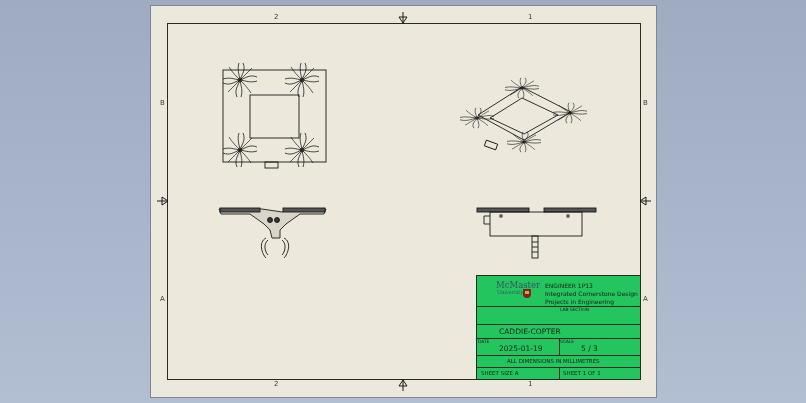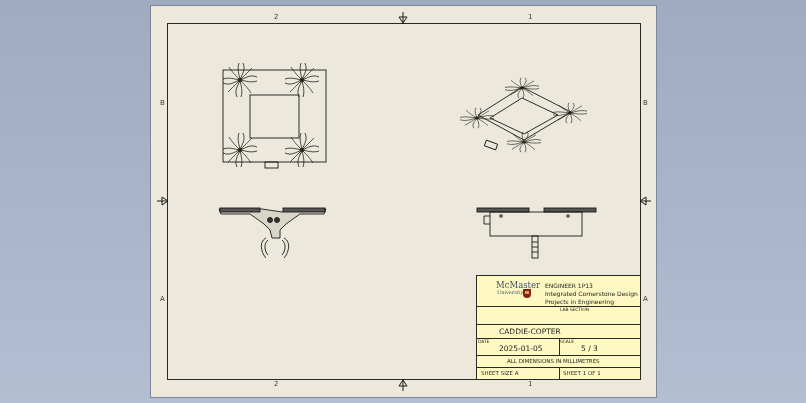--- a/index.html
+++ b/index.html
@@ -15,21 +15,21 @@
   .frame {
     position:absolute; left:167px; top:23px; width:474px; height:357px;
     border:1.5px solid #2a2a24; box-sizing:border-box;
   }
   .zone {
     position:absolute; font-size:7px; color:#3a3a34;
   }
   svg.draw { position:absolute; left:0; top:0; }
   .tb {
     position:absolute; left:476px; top:275px; width:165px; height:105px;
-    border:1.5px solid #2a2a24; box-sizing:border-box; background:#fef9c3;
+    border:1.5px solid #2a2a24; box-sizing:border-box; background:#22c55e;
     font-size:6.5px; color:#1e1e1a;
   }
   .tb-row { position:absolute; left:0; right:0; border-top:1px solid #2a2a24; }
   .tb-cell { position:absolute; top:0; bottom:0; }
   .lbl { position:absolute; left:1px; top:0; font-size:4.5px; letter-spacing:-0.1px; }
   .val { position:absolute; font-size:7.5px; }
   .logo-name { position:absolute; left:19px; top:4px; font-family:"DejaVu Serif", serif; font-size:8.5px; color:#3d4f66; }
   .logo-uni { position:absolute; left:20px; top:13px; font-family:"DejaVu Serif", serif; font-size:5px; color:#3d4f66; }
   .crest { position:absolute; left:46px; top:13px; width:8px; height:9px; background:#8a1c24; border-radius:0 0 4px 4px; }
   .crest:after { content:""; position:absolute; left:2px; top:2px; width:4px; height:3px; background:#d4a93a; }
@@ -139,21 +139,21 @@
       <span class="lbl">LAB SECTION</span>
       <span class="val" style="left:10px;top:6px;"></span>
     </div>
   </div>
   <div class="tb-row" style="top:48px;height:14px;">
     <span class="val" style="left:22px;top:2px;text-align:center;">CADDIE-COPTER</span>
   </div>
   <div class="tb-row" style="top:62px;height:17px;">
     <div class="tb-cell" style="left:0;width:82px;border-right:1px solid #2a2a24;">
       <span class="lbl">DATE</span>
-      <span class="val" style="left:22px;top:5px;">2025-01-05</span>
+      <span class="val" style="left:22px;top:5px;">2025-01-19</span>
     </div>
     <div class="tb-cell" style="left:82px;right:0;">
       <span class="lbl">SCALE</span>
       <span class="val" style="left:22px;top:5px;">5 / 3</span>
     </div>
   </div>
   <div class="tb-row" style="top:79px;height:12px;">
     <span class="val" style="left:30px;top:2px;font-size:5.5px;">ALL DIMENSIONS IN MILLIMETRES</span>
   </div>
   <div class="tb-row" style="top:91px;height:12px;">

